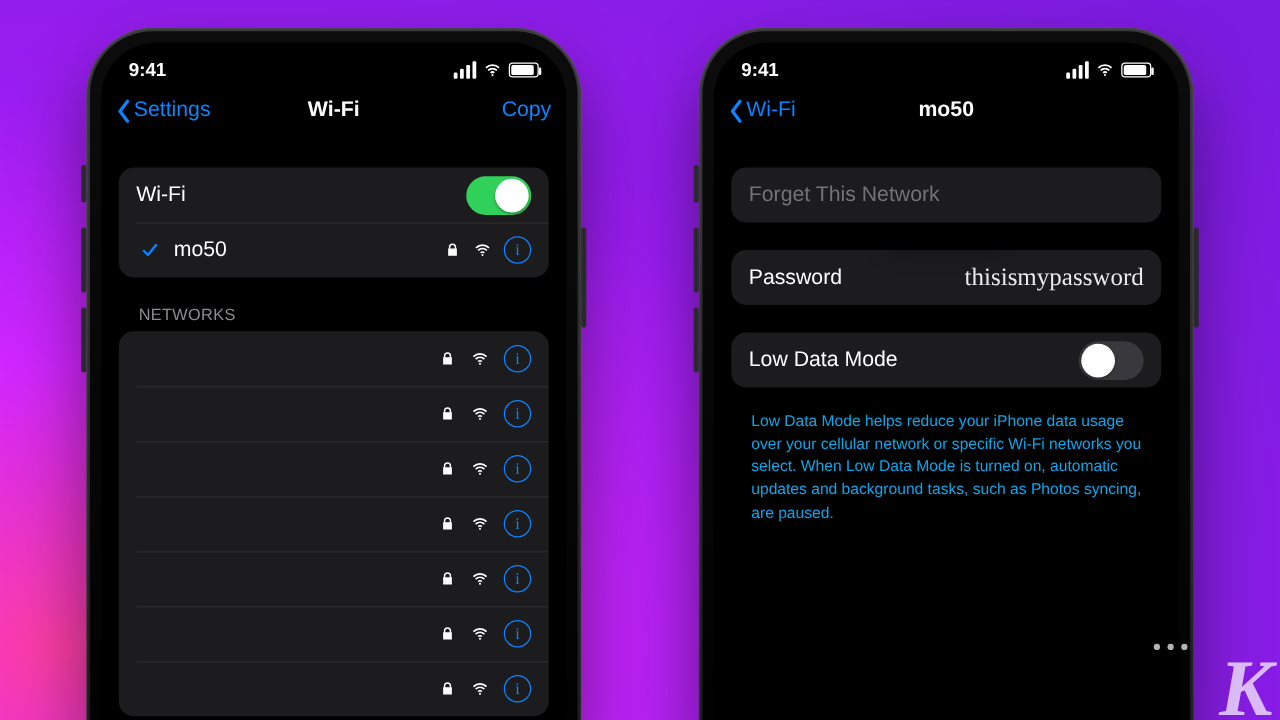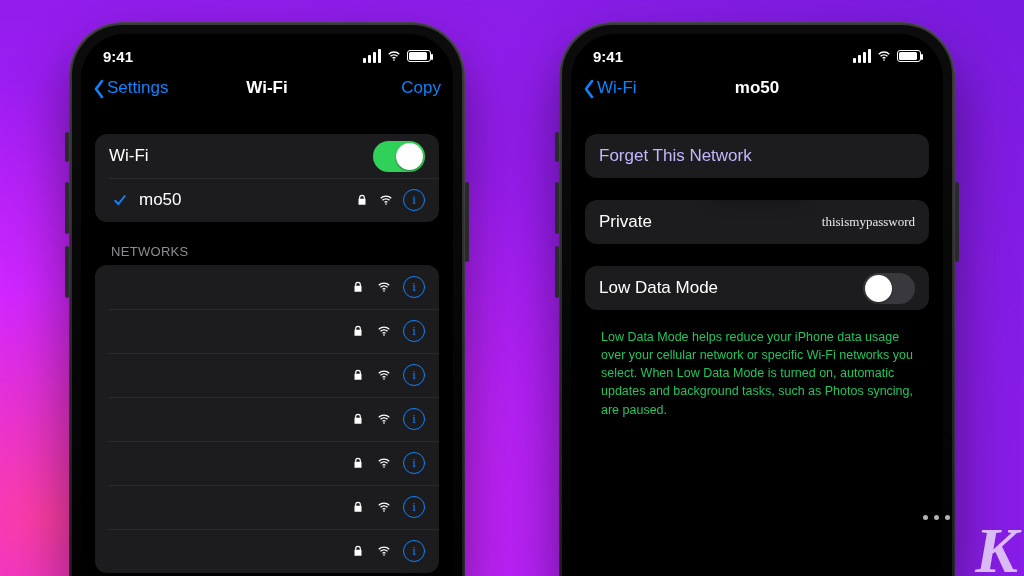--- a/index.html
+++ b/index.html
@@ -44,28 +44,28 @@
   .chev-left{width:12px;height:18px}
   .chev-left svg{display:block}
 
   
   .content{position:absolute;top:88px;left:0;right:0;bottom:0;padding:12px 14px 0 14px;overflow:hidden}
   .group{background:#1c1c1e;border-radius:12px;overflow:hidden;margin-bottom:22px}
   .row{display:flex;align-items:center;min-height:44px;padding:0 14px;position:relative}
   .row + .row::before{content:"";position:absolute;left:14px;right:0;top:0;height:1px;background:#2b2b2d}
   .row .label{font-size:17px;color:#fff;flex:0 0 auto}
   .row .spacer{flex:1}
-  .row .value{font-size:13px;color:#e9e9eb;font-family:ui-serif,"Times New Roman",Georgia,serif}
+  .row .value{font-size:20px;color:#e9e9eb;font-family:ui-serif,"Times New Roman",Georgia,serif}
   .row.link{color:#0a84ff}
-  .row.link .label{color:#c4b5fd}
+  .row.link .label{color:#737373}
   .row .leading{width:22px;display:flex;justify-content:center;color:#0a84ff;margin-right:8px}
   .row .trailing{display:flex;align-items:center;gap:10px}
 
   .section-header{font-size:13px;letter-spacing:.3px;color:#8d8d92;padding:0 16px 6px;text-transform:uppercase}
-  .section-footer{font-size:12.5px;line-height:1.45;color:#22c55e;padding:8px 16px 0;margin-top:-12px;margin-bottom:22px}
+  .section-footer{font-size:12.5px;line-height:1.45;color:#0ea5e9;padding:8px 16px 0;margin-top:-12px;margin-bottom:22px}
 
   
   .switch{width:52px;height:31px;border-radius:16px;position:relative;transition:.15s}
   .switch .knob{position:absolute;top:2px;width:27px;height:27px;border-radius:50%;background:#fff;box-shadow:0 1px 2px rgba(0,0,0,.4)}
   .switch.on{background:#30d158}.switch.on .knob{right:2px}
   .switch.off{background:#39393d}.switch.off .knob{left:2px}
 
   
   .lock-ic,.wifi-ic,.info-ic{display:inline-flex;align-items:center;justify-content:center}
   .lock-ic svg,.wifi-ic svg{width:14px;height:14px}
@@ -371,21 +371,21 @@
           <div class="row pw-row">
             <div class="callout">
               <span>
                 <svg viewBox="0 0 24 24" fill="none" stroke="#fff" stroke-width="1.8">
                     <rect x="8" y="7" width="11" height="14" rx="2"></rect>
                     <path d="M8 7V5a2 2 0 0 1 2-2h7a2 2 0 0 1 2 2v12a2 2 0 0 1-2 2"></path>
                   </svg>
               </span>
               <span>Copy</span>
             </div>
-            <span class="label">Private</span>
+            <span class="label">Password</span>
             <span class="spacer"></span>
             <span class="value">thisismypassword</span>
           </div>
         </div>
 
         <div class="group">
           <div class="row">
             <span class="label">Low Data Mode</span>
             <span class="spacer"></span>
             <span class="switch off">

